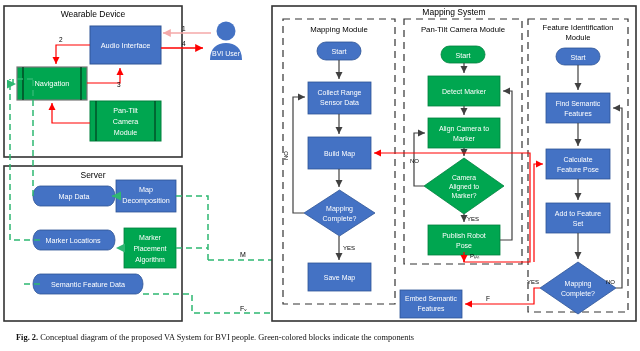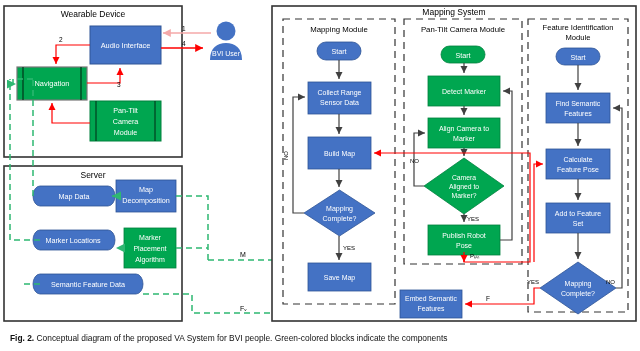--- a/index.html
+++ b/index.html
@@ -1,23 +1,23 @@
 <!DOCTYPE html>
 <html><head>
 <meta charset="utf-8">
 <style>
   html,body{margin:0;padding:0;background:#ffffff;}
   body{width:640px;height:351px;position:relative;overflow:hidden;
        font-family:"Liberation Sans",sans-serif;color:#000;}
   #figure{position:absolute;left:0;top:0;width:640px;height:332px;}
   svg{position:absolute;left:0;top:0;}
   .caption{position:absolute;left:0;top:333px;width:570px;height:18px;
-           font-family:Liberation Sans, sans-serif;font-size:8.4px;
+           font-family:Liberation Serif, serif;font-size:8.4px;
            line-height:10px;color:#111;text-align:justify;
-           padding:0 10px;box-sizing:border-box;white-space:nowrap;overflow:hidden;}
+           padding:0 16px;box-sizing:border-box;white-space:nowrap;overflow:hidden;}
   .caption b{font-weight:bold;}
   text{font-family:"Liberation Sans",sans-serif;}
 </style>
 </head>
 <body>
 
 <div id="figure">
 <svg width="640" height="332" viewBox="0 0 640 332">
   <defs>
     <marker id="ahB" markerWidth="7" markerHeight="7" refX="6" refY="3" orient="auto">

